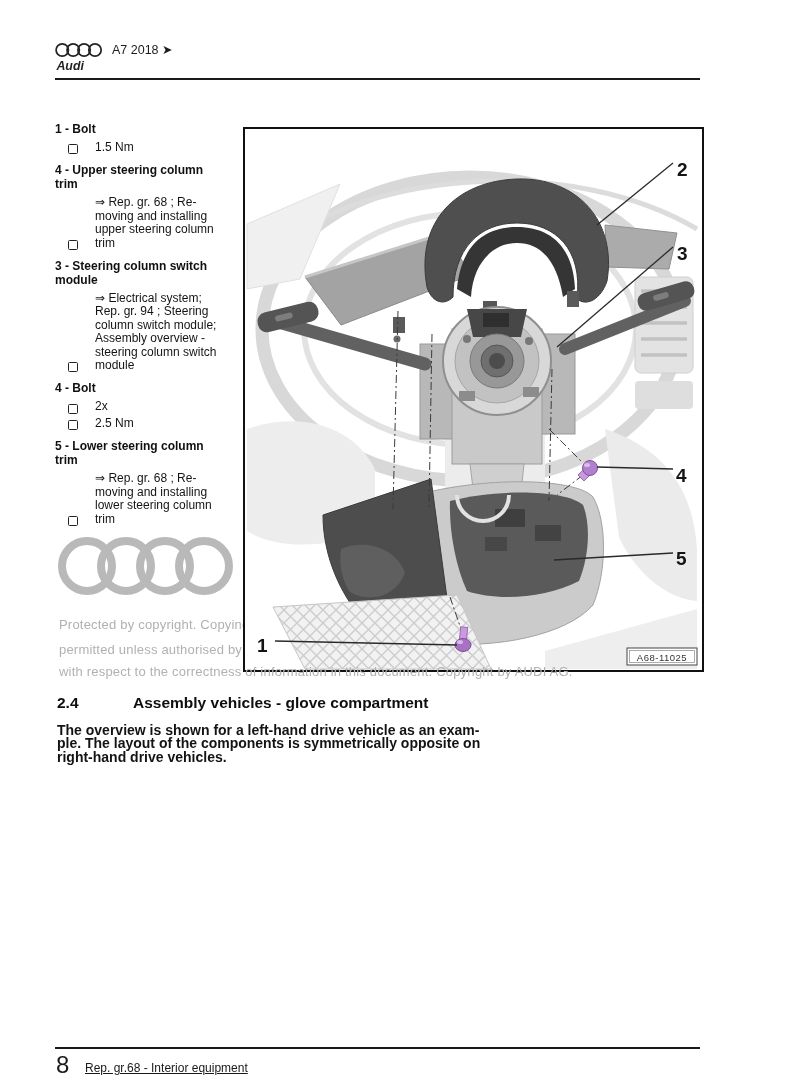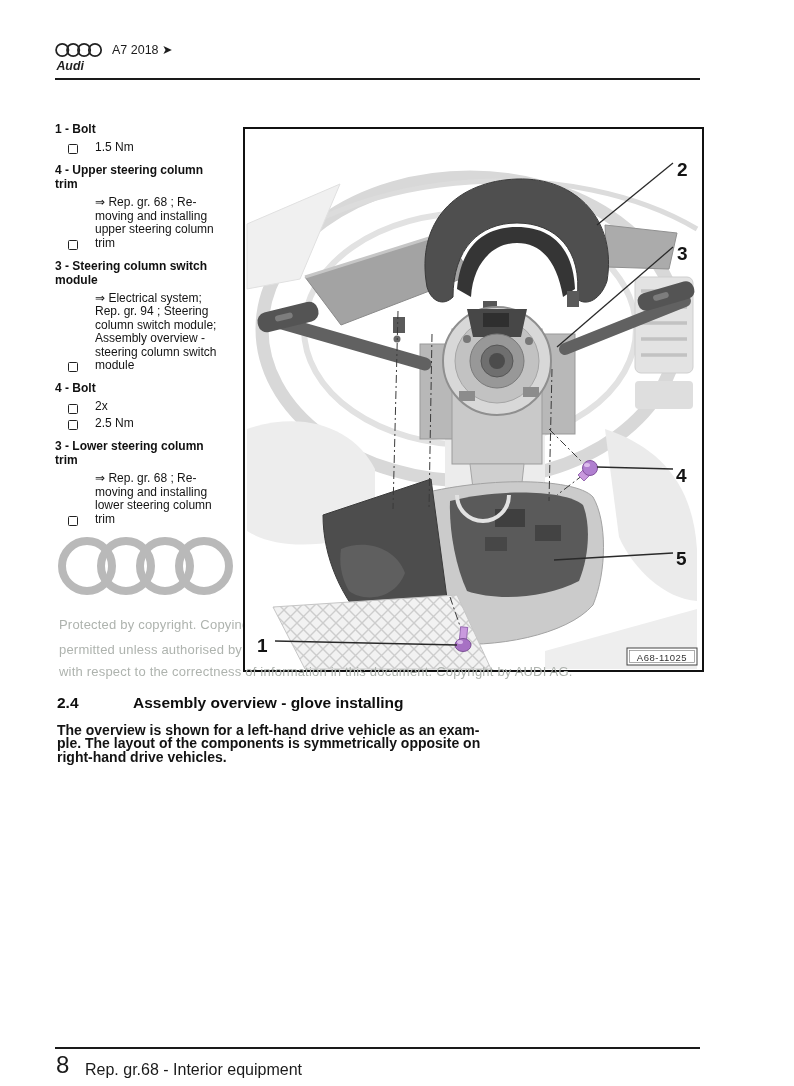--- a/index.html
+++ b/index.html
@@ -34,21 +34,21 @@
 
   
   .sec-head{position:absolute;left:57px;top:694px;font-weight:bold;font-size:15.5px;color:#0e0e0e;}
   .sec-num{position:absolute;left:0;top:0;}
   .sec-title{position:absolute;left:76px;top:0;white-space:nowrap;}
   .sec-body{position:absolute;left:57px;top:724px;width:440px;font-size:14px;font-weight:bold;line-height:13.4px;white-space:pre-line;color:#131313;}
 
   
   .ftr-rule{position:absolute;left:55px;top:1047px;width:645px;height:0;border-top:2px solid #1a1a1a;}
   .ftr-page{position:absolute;left:56px;top:1051px;font-size:24px;color:#1a1a1a;}
-  .ftr-chapter{position:absolute;left:85px;top:1061px;font-size:16px;color:#1a1a1a;}
+  .ftr-chapter{position:absolute;left:85px;top:1061px;font-size:12px;color:#1a1a1a;text-decoration:underline;}
 </style>
 </head>
 <body>
 
 <div id="page">
 
   <div class="hdr-logo">
     <svg viewBox="0 0 66 46">
       <g fill="none" stroke="#222" stroke-width="2.4">
         <circle cx="10" cy="11" r="8.5"></circle>
@@ -106,21 +106,21 @@
         <span class="pbullet"></span>
         <span class="psub-text">2x</span>
       </div>
       <div class="psub">
         <span class="pbullet"></span>
         <span class="psub-text">2.5 Nm</span>
       </div>
     </div>
 
     <div class="pitem">
-      <div class="pitem-title">3 - Lower steering column
+      <div class="pitem-title">5 - Lower steering column
 trim</div>
       <div class="psub">
         <span class="pbullet"></span>
         <span class="psub-text">⇒ Rep. gr.  68 ; Re-
 moving and installing
 lower steering column
 trim</span>
       </div>
     </div>
   </div>
@@ -264,21 +264,21 @@
       <g>
         <rect x="382" y="519" width="70" height="17" fill="#ffffff" stroke="#444444"></rect>
         <rect x="384.5" y="521.5" width="65" height="12" fill="none" stroke="#888888" stroke-width="0.7"></rect>
         <text x="417" y="531.5" text-anchor="middle" font-family="Liberation Sans, sans-serif" font-size="9.5" letter-spacing="0.5" fill="#333333">A68-11025</text>
       </g>
     </svg>
   </div>
 
   <div class="sec-head">
     <span class="sec-num">2.4</span>
-    <span class="sec-title">Assembly overview - glove installing</span>
+    <span class="sec-title">Assembly vehicles - glove compartment</span>
   </div>
   <div class="sec-body">The overview is shown for a left-hand drive vehicle as an exam-
 ple. The layout of the components is symmetrically opposite on
 right-hand drive vehicles.</div>
 
   <div class="ftr-rule"></div>
   <div class="ftr-page">8</div>
   <div class="ftr-chapter">Rep. gr.68 - Interior equipment</div>
 
 </div>

